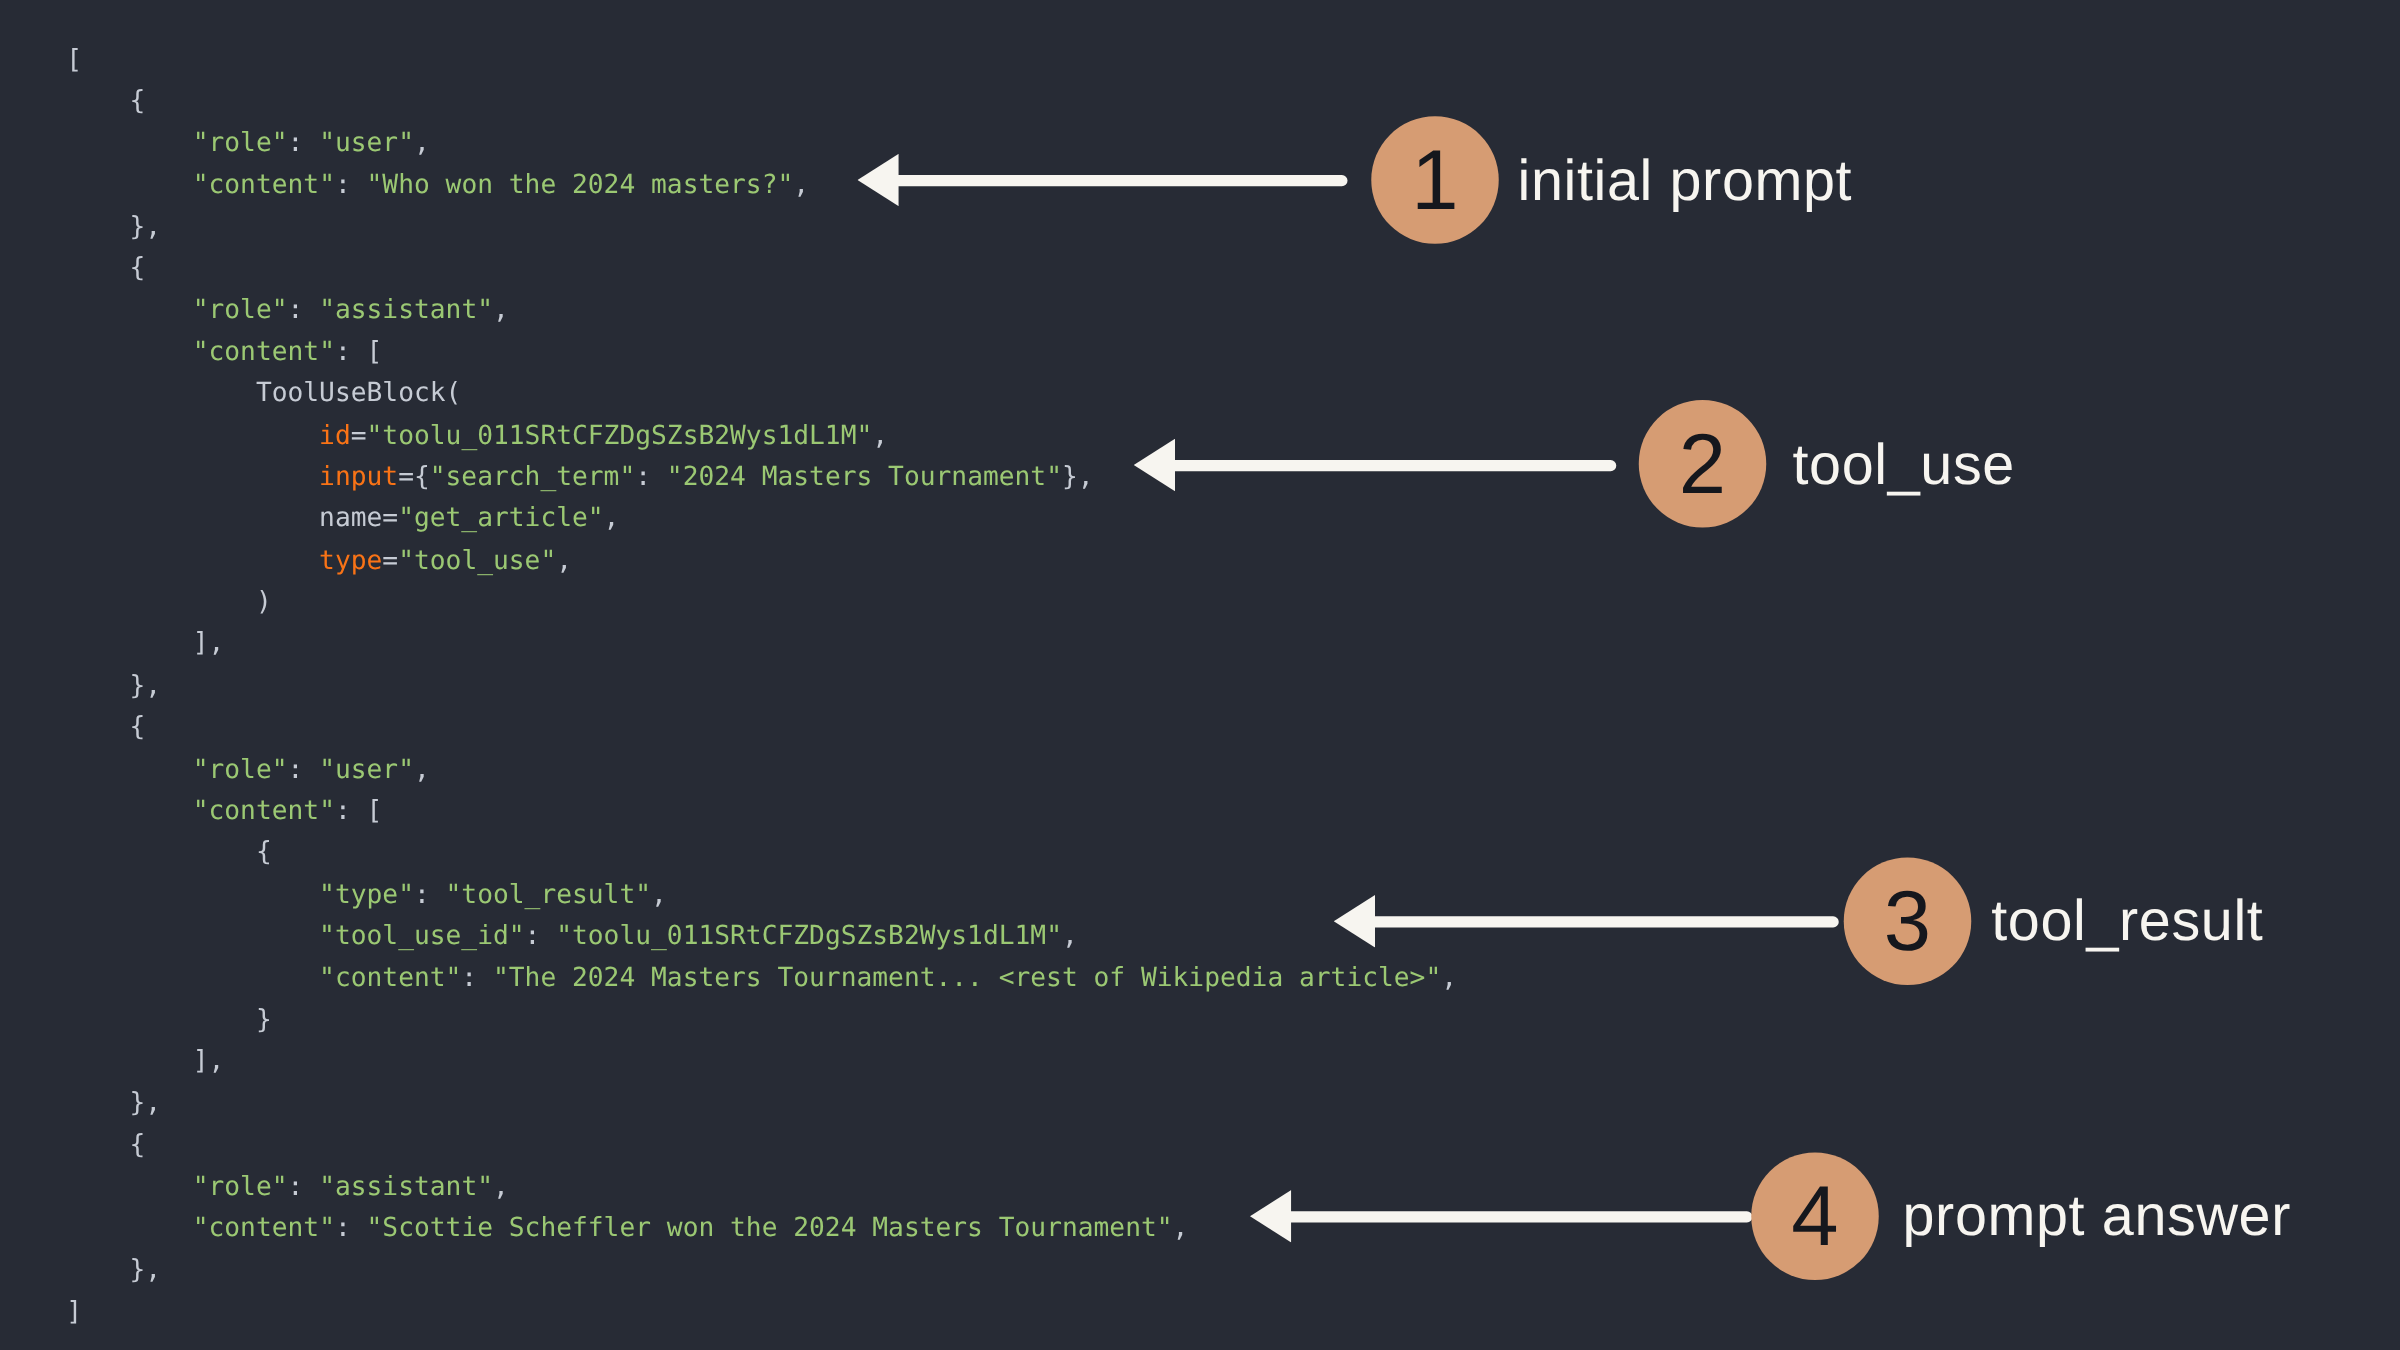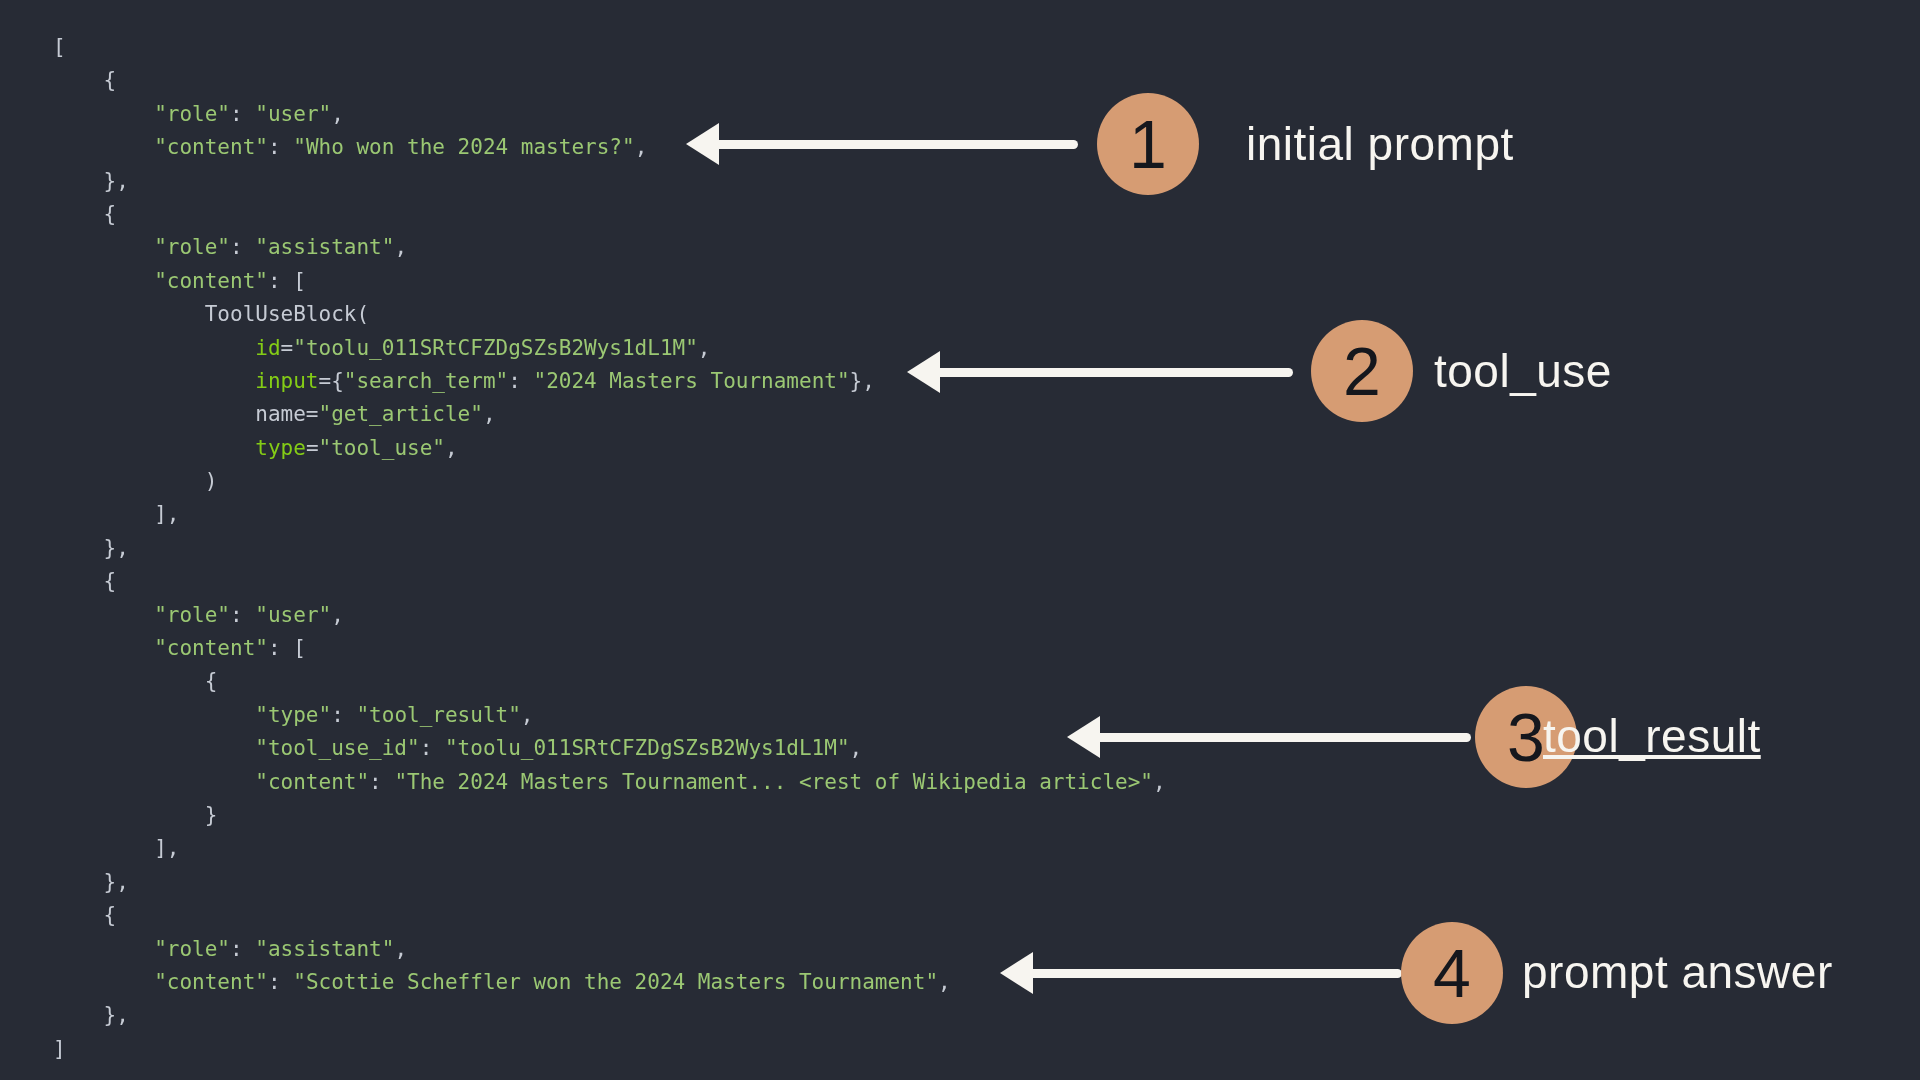--- a/index.html
+++ b/index.html
@@ -23,21 +23,21 @@
     top: 31px;
     margin: 0;
     font-family: "DejaVu Sans Mono", monospace;
     font-size: 21px;
     line-height: 33.4px;
     white-space: pre;
   }
   .code-line { height: 33.4px; }
   .tk-p { color: #c6cbd4; }   
   .tk-g { color: #9bc873; }   
-  .tk-o { color: #84cc16; }   
+  .tk-o { color: #f97316; }   
 
   
   .badge {
     position: absolute;
     width: 102px;
     height: 102px;
     border-radius: 50%;
     background: #d69c73;
     color: #15171d;
     display: flex;
@@ -68,33 +68,33 @@
     border-top: 21px solid transparent;
     border-bottom: 21px solid transparent;
     border-right: 33px solid #f7f5f0;
     border-top-left-radius: 4px;
   }
 
   
   .a1 .arrow-head  { left: 686px;  top: 123px; }
   .a1 .arrow-shaft { left: 712px;  top: 140px; width: 366px; }
   .a1 .badge       { left: 1097px; top: 93px; }
-  .a1 .anno-label  { left: 1214px; top: 118px; margin-left: 32px; }
+  .a1 .anno-label  { left: 1214px; top: 118px; }
 
   
   .a2 .arrow-head  { left: 907px;  top: 351px; }
   .a2 .arrow-shaft { left: 933px;  top: 368px; width: 360px; }
   .a2 .badge       { left: 1311px; top: 320px; }
   .a2 .anno-label  { left: 1434px; top: 345px; }
 
   
   .a3 .arrow-head  { left: 1067px; top: 716px; }
   .a3 .arrow-shaft { left: 1093px; top: 733px; width: 378px; }
   .a3 .badge       { left: 1475px; top: 686px; }
-  .a3 .anno-label  { left: 1543px; top: 710px; text-decoration: underline; }
+  .a3 .anno-label  { left: 1593px; top: 710px; }
 
   
   .a4 .arrow-head  { left: 1000px; top: 952px; }
   .a4 .arrow-shaft { left: 1026px; top: 969px; width: 376px; }
   .a4 .badge       { left: 1401px; top: 922px; }
   .a4 .anno-label  { left: 1522px; top: 946px; }
 </style>
 </head>
 <body>
 

